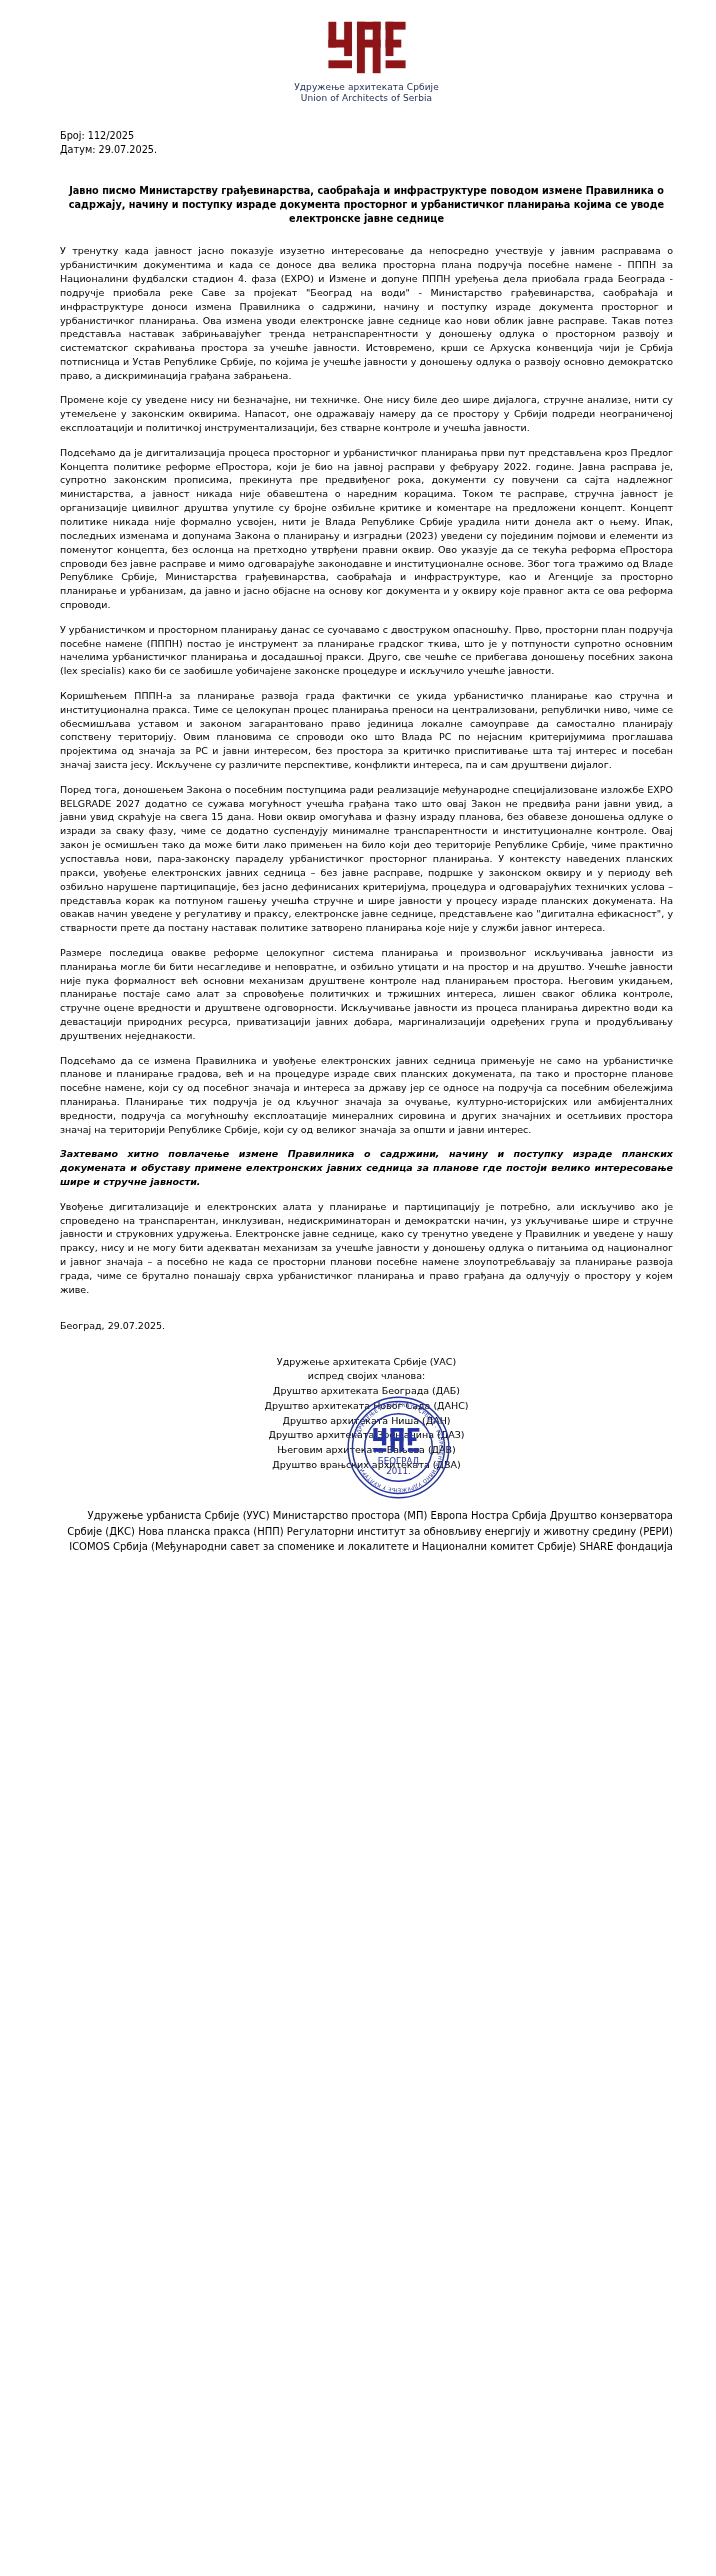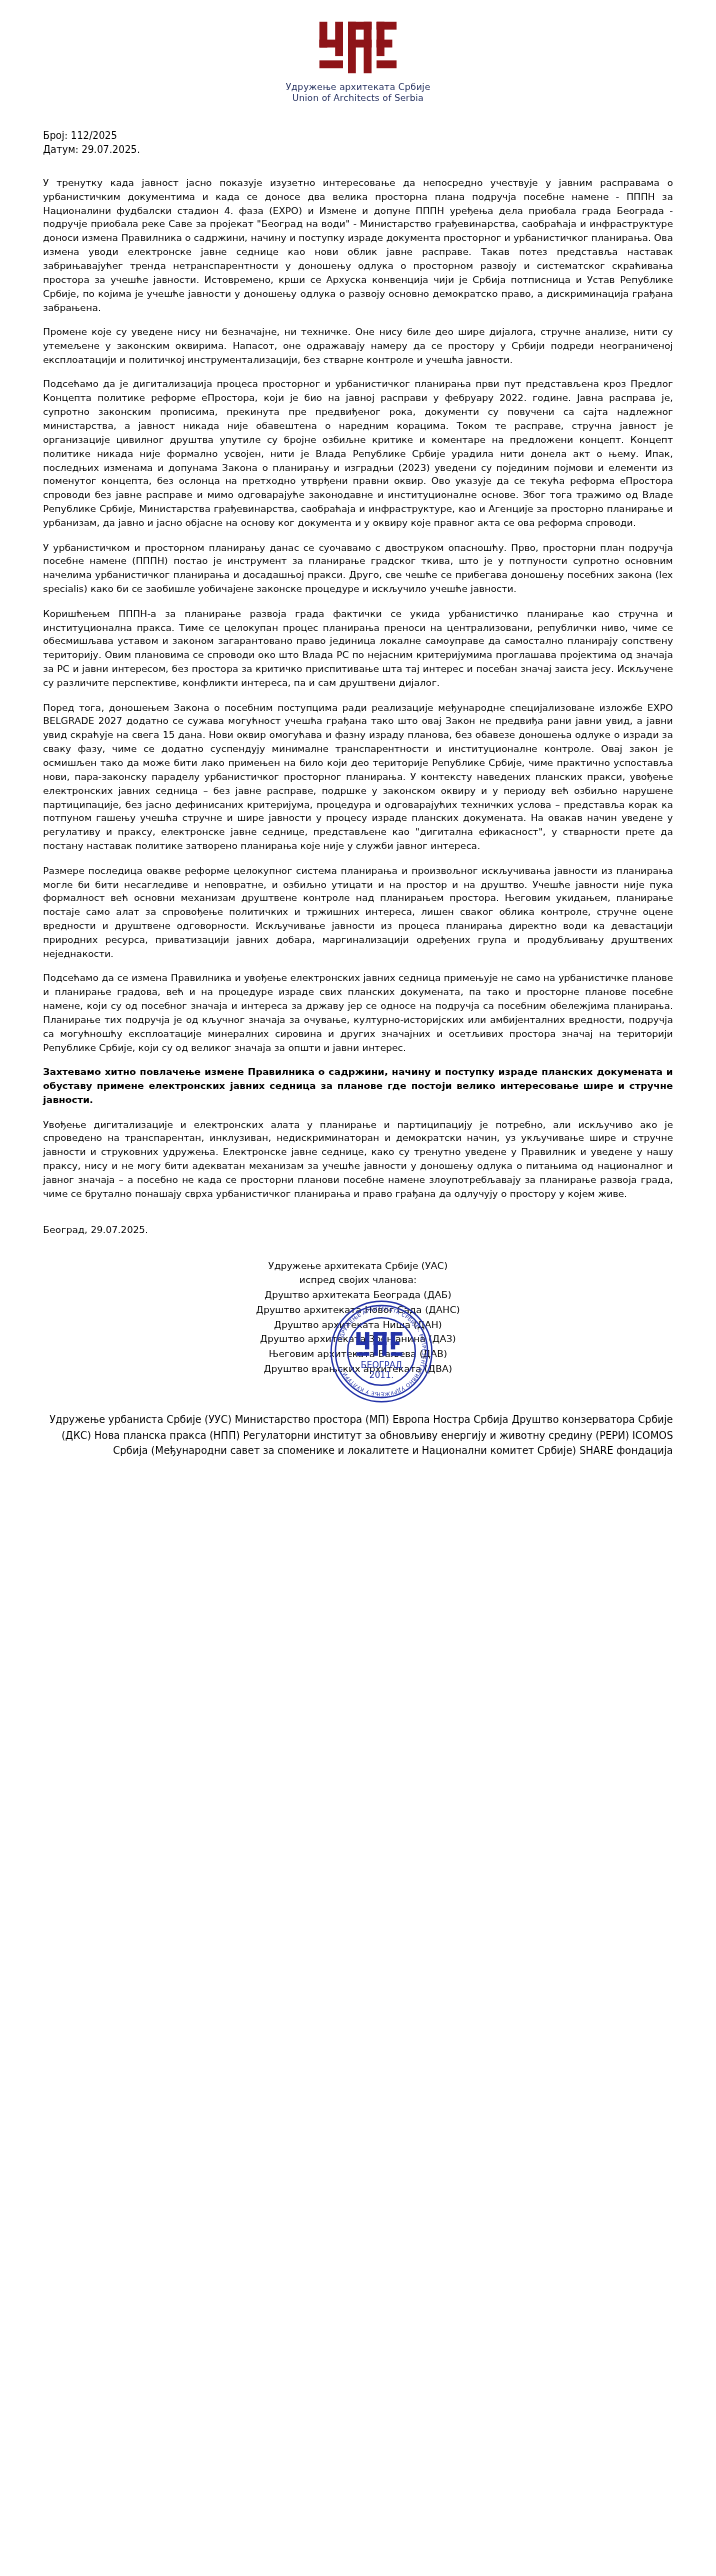--- a/index.html
+++ b/index.html
@@ -11,21 +11,21 @@
     width: 716px;
     font-family: "DejaVu Sans", "Liberation Sans", sans-serif;
     color: #000000;
   }
   .page {
     width: 716px;
     min-height: 2576px;
     position: relative;
     background: #ffffff;
     box-sizing: border-box;
-    padding: 0 43px 0 43px;
+    padding: 0 43px 0 60px;
   }
 
   
   .letterhead {
     padding-top: 15.8px;
     display: flex;
     flex-direction: column;
     align-items: center;
   }
   .logo-mark {
@@ -74,20 +74,21 @@
   }
   .para {
     font-size: 9.5px;
     line-height: 1.46;
     text-align: justify;
     margin: 0 0 10.7px 0;
     hyphens: none;
   }
   .para.bold {
     font-weight: bold;
+    font-style: italic;
   }
   .para.last-in-block {
     margin-bottom: 23px;
   }
 
   
   .place-date {
     font-size: 9.5px;
     margin-top: 7.2px;
     margin-bottom: 24px;
@@ -149,20 +150,21 @@
     </div>
     <div class="org-name-cy">Удружење архитеката Србије</div>
     <div class="org-name-en">Union of Architects of Serbia</div>
   </div>
 
   <div class="refblock">
     <div>Број: 112/2025</div>
     <div>Датум: 29.07.2025.</div>
   </div>
 
+  <div class="doc-title">Јавно писмо Министарству грађевинарства, саобраћаја и инфраструктуре поводом измене Правилника о садржају, начину и поступку израде документа просторног и урбанистичког планирања којима се уводе електронске јавне седнице</div>
 
   <div class="body-copy">
     <p class="para">У тренутку када јавност јасно показује изузетно интересовање да непосредно учествује у јавним расправама о урбанистичким документима и када се доносе два велика просторна плана подручја посебне намене - ПППН за Националини фудбалски стадион 4. фаза (ЕХРО) и Измене и допуне ПППН уређења дела приобала града Београда - подручје приобала реке Саве за пројекат "Београд на води" - Министарство грађевинарства, саобраћаја и инфраструктуре доноси измена Правилника о садржини, начину и поступку израде документа просторног и урбанистичког планирања. Ова измена уводи електронске јавне седнице као нови облик јавне расправе. Такав потез представља наставак забрињавајућег тренда нетранспарентности у доношењу одлука о просторном развоју и систематског скраћивања простора за учешће јавности. Истовремено, крши се Архуска конвенција чији је Србија потписница и Устав Републике Србије, по којима је учешће јавности у доношењу одлука о развоју основно демократско право, а дискриминација грађана забрањена.</p>
     <p class="para">Промене које су уведене нису ни безначајне, ни техничке. Оне нису биле део шире дијалога, стручне анализе, нити су утемељене у законским оквирима. Напасот, оне одражавају намеру да се простору у Србији подреди неограниченој експлоатацији и политичкој инструментализацији, без стварне контроле и учешћа јавности.</p>
     <p class="para">Подсећамо да је дигитализација процеса просторног и урбанистичког планирања први пут представљена кроз Предлог Концепта политике реформе еПростора, који је био на јавној расправи у фебруару 2022. године. Јавна расправа је, супротно законским прописима, прекинута пре предвиђеног рока, документи су повучени са сајта надлежног министарства, а јавност никада није обавештена о наредним корацима. Током те расправе, стручна јавност је организације цивилног друштва упутиле су бројне озбиљне критике и коментаре на предложени концепт. Концепт политике никада није формално усвојен, нити је Влада Републике Србије урадила нити донела акт о њему. Ипак, последњих изменама и допунама Закона о планирању и изградњи (2023) уведени су појединим појмови и елементи из поменутог концепта, без ослонца на претходно утврђени правни оквир. Ово указује да се текућа реформа еПростора спроводи без јавне расправе и мимо одговарајуће законодавне и институционалне основе. Због тога тражимо од Владе Републике Србије, Министарства грађевинарства, саобраћаја и инфраструктуре, као и Агенције за просторно планирање и урбанизам, да јавно и јасно објасне на основу ког документа и у оквиру које правног акта се ова реформа спроводи.</p>
     <p class="para">У урбанистичком и просторном планирању данас се суочавамо с двоструком опасношћу. Прво, просторни план подручја посебне намене (ПППН) постао је инструмент за планирање градског ткива, што је у потпуности супротно основним начелима урбанистичког планирања и досадашњој пракси. Друго, све чешће се прибегава доношењу посебних закона (lex specialis) како би се заобишле уобичајене законске процедуре и искључило учешће јавности.</p>
     <p class="para">Коришћењем ПППН-а за планирање развоја града фактички се укида урбанистичко планирање као стручна и институционална пракса. Тиме се целокупан процес планирања преноси на централизовани, републички ниво, чиме се обесмишљава уставом и законом загарантовано право јединица локалне самоуправе да самостално планирају сопствену територију. Овим плановима се спроводи око што Влада РС по нејасним критеријумима проглашава пројектима од значаја за РС и јавни интересом, без простора за критичко приспитивање шта тај интерес и посебан значај заиста јесу. Искључене су различите перспективе, конфликти интереса, па и сам друштвени дијалог.</p>
     <p class="para">Поред тога, доношењем Закона о посебним поступцима ради реализације међународне специјализоване изложбе EXPO BELGRADE 2027 додатно се сужава могућност учешћа грађана тако што овај Закон не предвиђа рани јавни увид, а јавни увид скраћује на свега 15 дана. Нови оквир омогућава и фазну израду планова, без обавезе доношења одлуке о изради за сваку фазу, чиме се додатно суспендују минималне транспарентности и институционалне контроле. Овај закон је осмишљен тако да може бити лако примењен на било који део територије Републике Србије, чиме практично успоставља нови, пара-законску параделу урбанистичког просторног планирања. У контексту наведених планских пракси, увођење електронских јавних седница – без јавне расправе, подршке у законском оквиру и у периоду већ озбиљно нарушене партиципације, без јасно дефинисаних критеријума, процедура и одговарајућих техничких услова – представља корак ка потпуном гашењу учешћа стручне и шире јавности у процесу израде планских докумената. На овакав начин уведене у регулативу и праксу, електронске јавне седнице, представљене као "дигитална ефикасност", у стварности прете да постану наставак политике затворено планирања које није у служби јавног интереса.</p>
     <p class="para">Размере последица овакве реформе целокупног система планирања и произвољног искључивања јавности из планирања могле би бити несагледиве и неповратне, и озбиљно утицати и на простор и на друштво. Учешће јавности није пука формалност већ основни механизам друштвене контроле над планирањем простора. Његовим укидањем, планирање постаје само алат за спровођење политичких и тржишних интереса, лишен сваког облика контроле, стручне оцене вредности и друштвене одговорности. Искључивање јавности из процеса планирања директно води ка девастацији природних ресурса, приватизацији јавних добара, маргинализацији одређених група и продубљивању друштвених неједнакости.</p>
     <p class="para">Подсећамо да се измена Правилника и увођење електронских јавних седница примењује не само на урбанистичке планове и планирање градова, већ и на процедуре израде свих планских докумената, па тако и просторне планове посебне намене, који су од посебног значаја и интереса за државу јер се односе на подручја са посебним обележјима планирања. Планирање тих подручја је од кључног значаја за очување, културно-историјских или амбијенталних вредности, подручја са могућношћу експлоатације минералних сировина и других значајних и осетљивих простора значај на територији Републике Србије, који су од великог значаја за општи и јавни интерес.</p>

